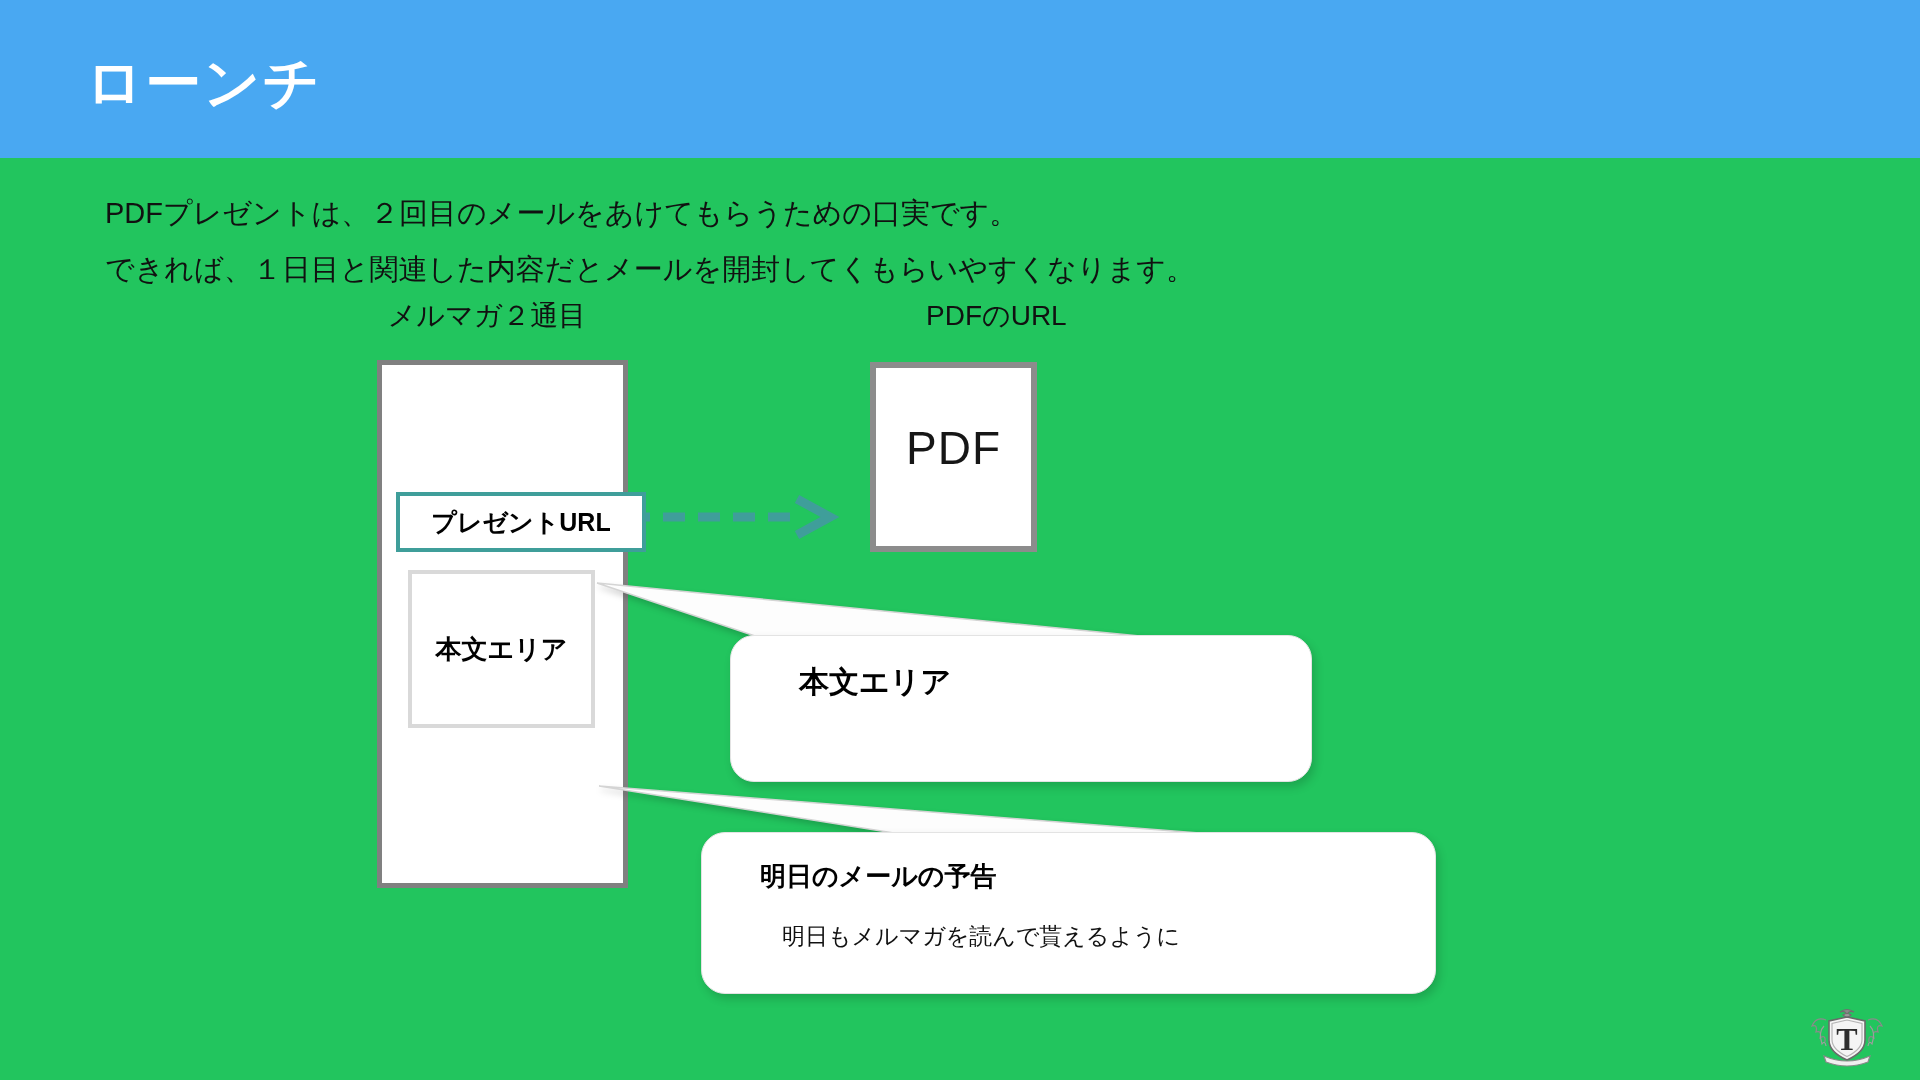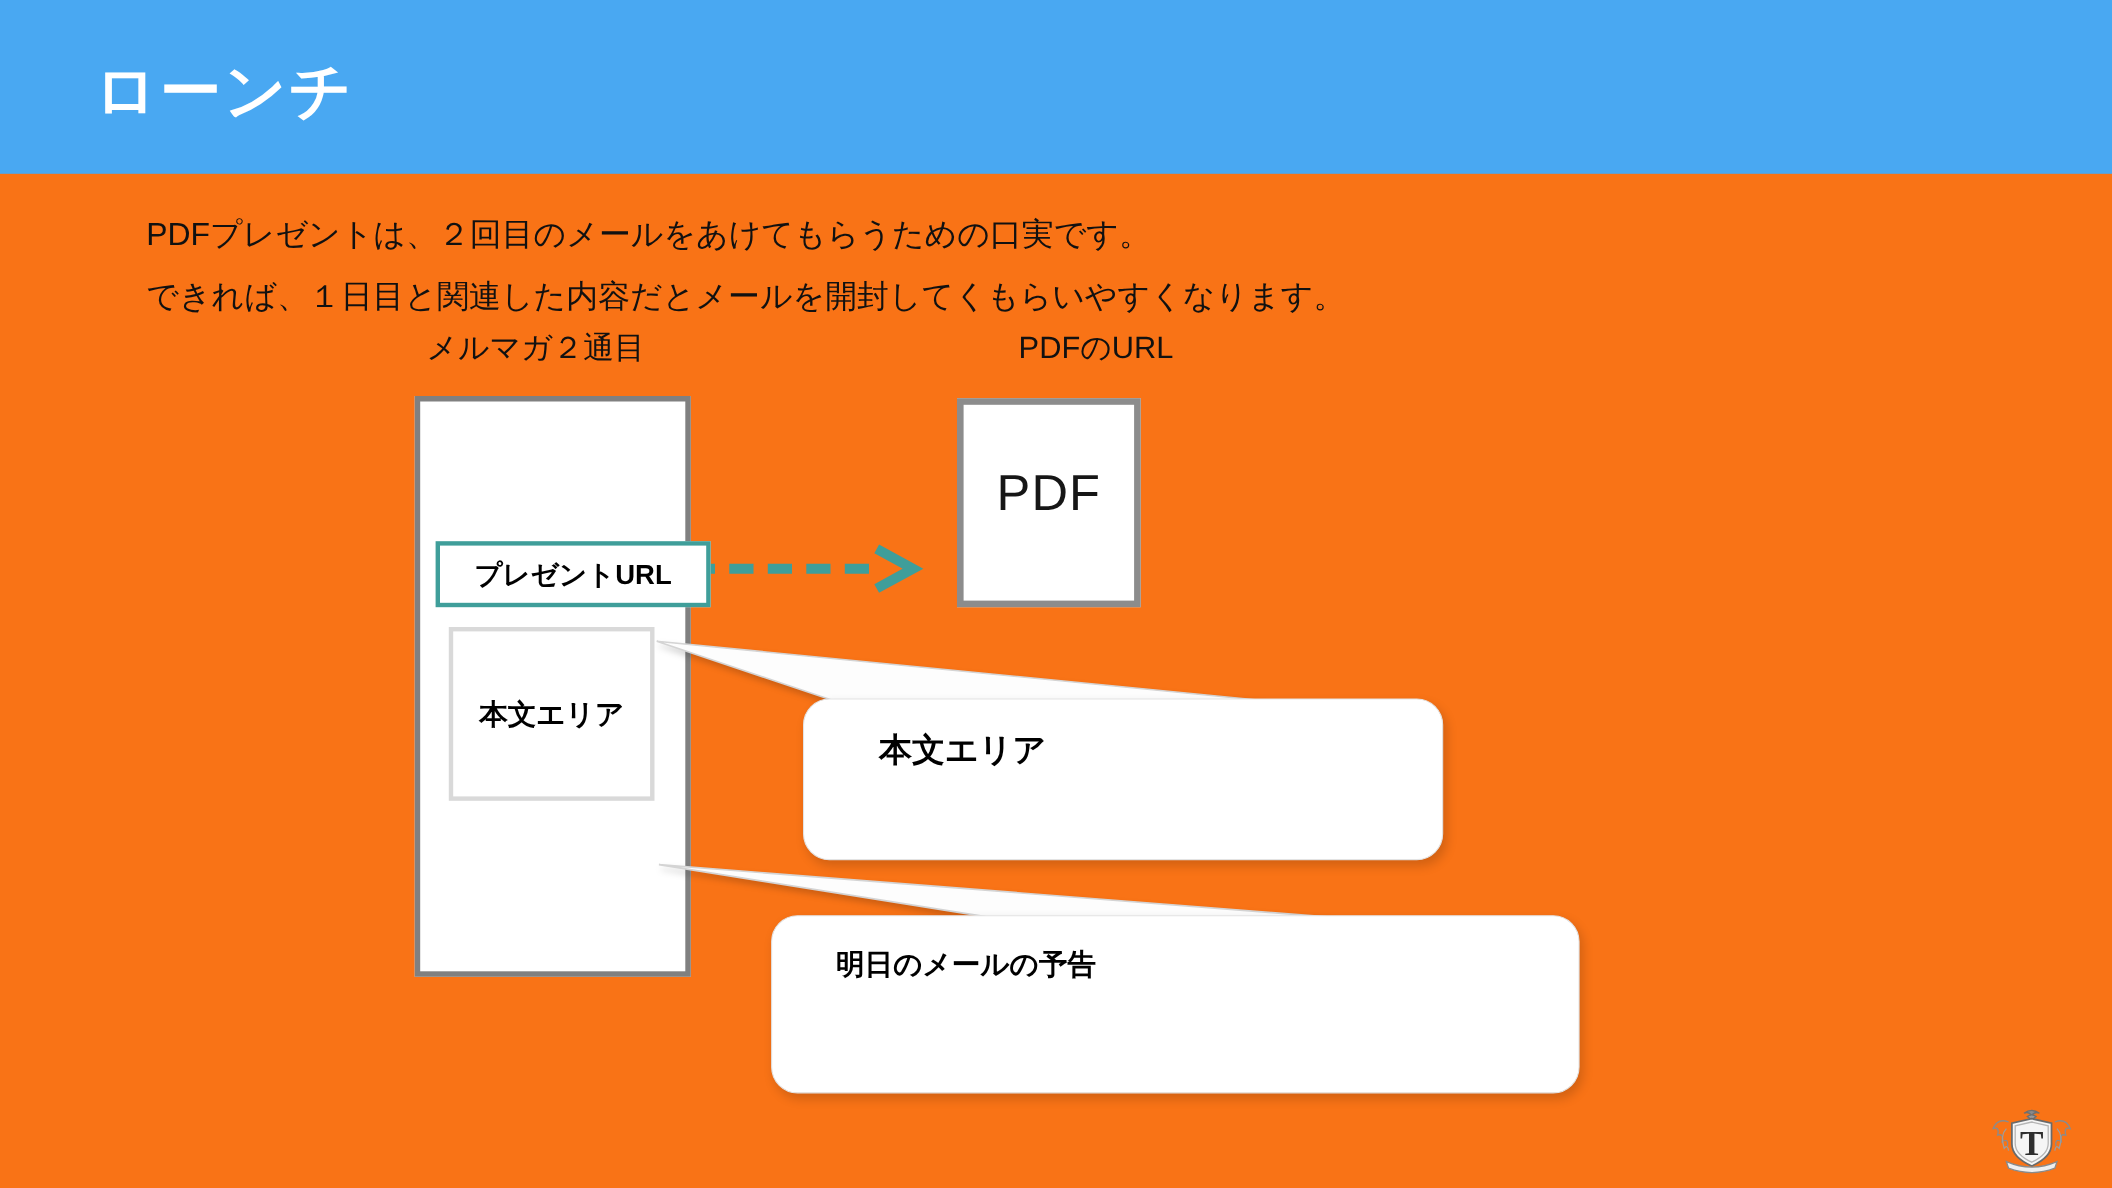--- a/index.html
+++ b/index.html
@@ -1,31 +1,31 @@
 <!DOCTYPE html>
 <html style="--header-bg: #49a8f2; --teal: #3f9e9a; --box-gray: #808080; --light-gray: #d9d9d9;"><head>
 <meta charset="utf-8">
 <style>
   html,body{margin:0;padding:0;background:#ffffff;}
   .canvas{
     position:relative;width:1920px;height:1080px;overflow:hidden;
     font-family:"Liberation Sans","DejaVu Sans",sans-serif;
-    background:#f97316;color:#1a1a1a;
+    background:#22c55e;color:#1a1a1a;
   }
   
   .header{
     position:absolute;left:0;top:0;width:1920px;height:158px;
     background:var(--header-bg,#49a8f2);
   }
   .header .title{
     position:absolute;left:86px;top:46px;
     font-size:56px;font-weight:700;color:#ffffff;letter-spacing:2px;
   }
   
-  .intro-line{position:absolute;left:105px;font-size:29px;color:#111;margin-left:28px;}
+  .intro-line{position:absolute;left:105px;font-size:29px;color:#111;}
   .intro-line.l1{top:194px;}
   .intro-line.l2{top:250px;}
   
   .col-label{position:absolute;top:297px;font-size:28px;color:#111;}
   .col-label.left{left:385px;width:204px;text-align:center;}
   .col-label.right{left:926px;}
   
   .mail-box{
     position:absolute;left:377px;top:360px;width:241px;height:518px;
     border:5px solid var(--box-gray,#808080);background:#ffffff;
@@ -114,20 +114,21 @@
   <div class="pdf-box">
     <span class="pdf-text">PDF</span>
   </div>
 
   <div class="bubble b1">
     <div class="b-title">本文エリア</div>
   </div>
 
   <div class="bubble b2">
     <div class="b-title">明日のメールの予告</div>
+    <div class="b-body b-body1">明日もメルマガを読んで貰えるように</div>
   </div>
 
   <svg class="crest" viewBox="0 0 74 62">
     <g stroke="#6f6f6f" fill="none" stroke-width="1.2">
 
       <path d="M30 6 Q37 1 44 6 Q40 4 37 8 Q34 4 30 6 Z" fill="#8a8a8a"></path>
       <path d="M33 9 Q37 6 41 9 L37 12 Z" fill="#9a9a9a"></path>
 
       <path d="M16 14 Q6 10 2 20 Q8 18 6 26 Q12 24 10 32 Q16 28 15 36" stroke="#8b8b8b"></path>
       <path d="M58 14 Q68 10 72 20 Q66 18 68 26 Q62 24 64 32 Q58 28 59 36" stroke="#8b8b8b"></path>

